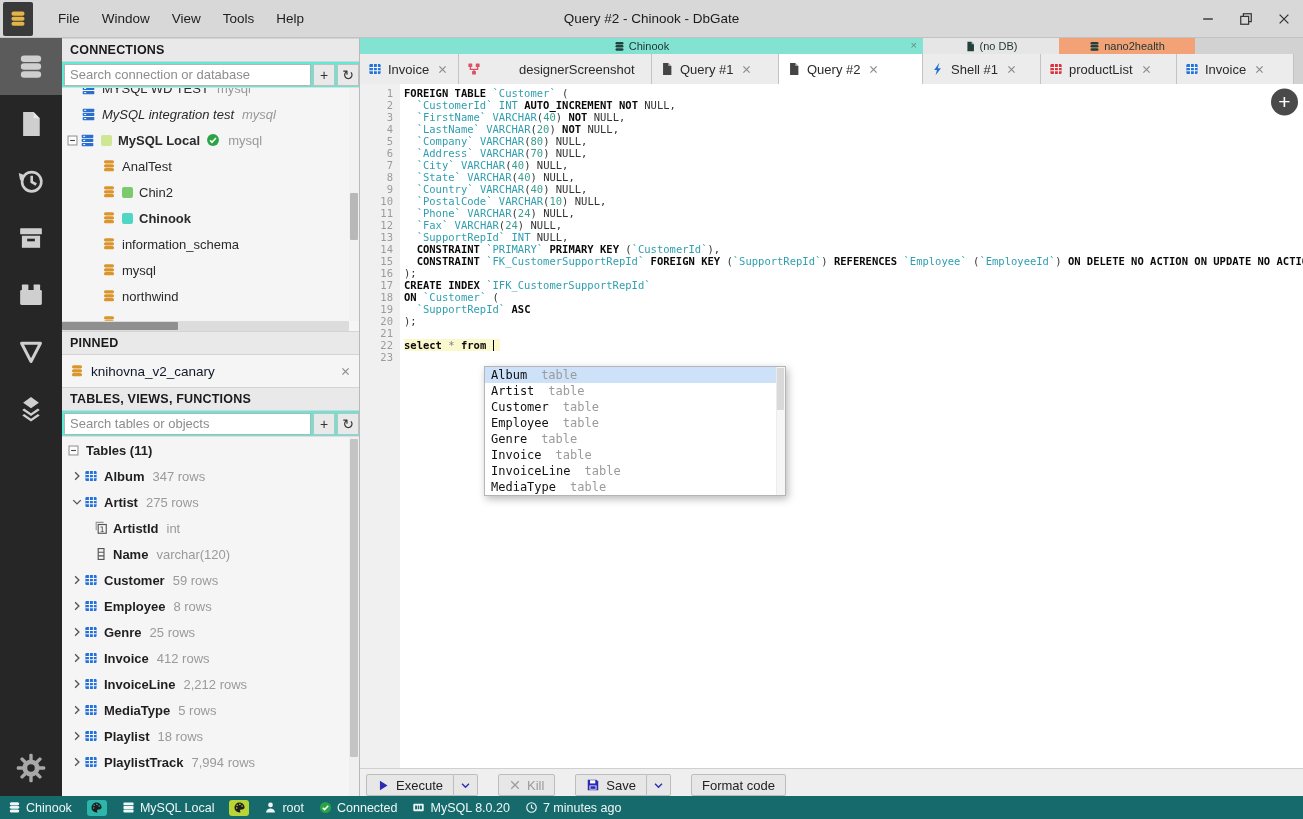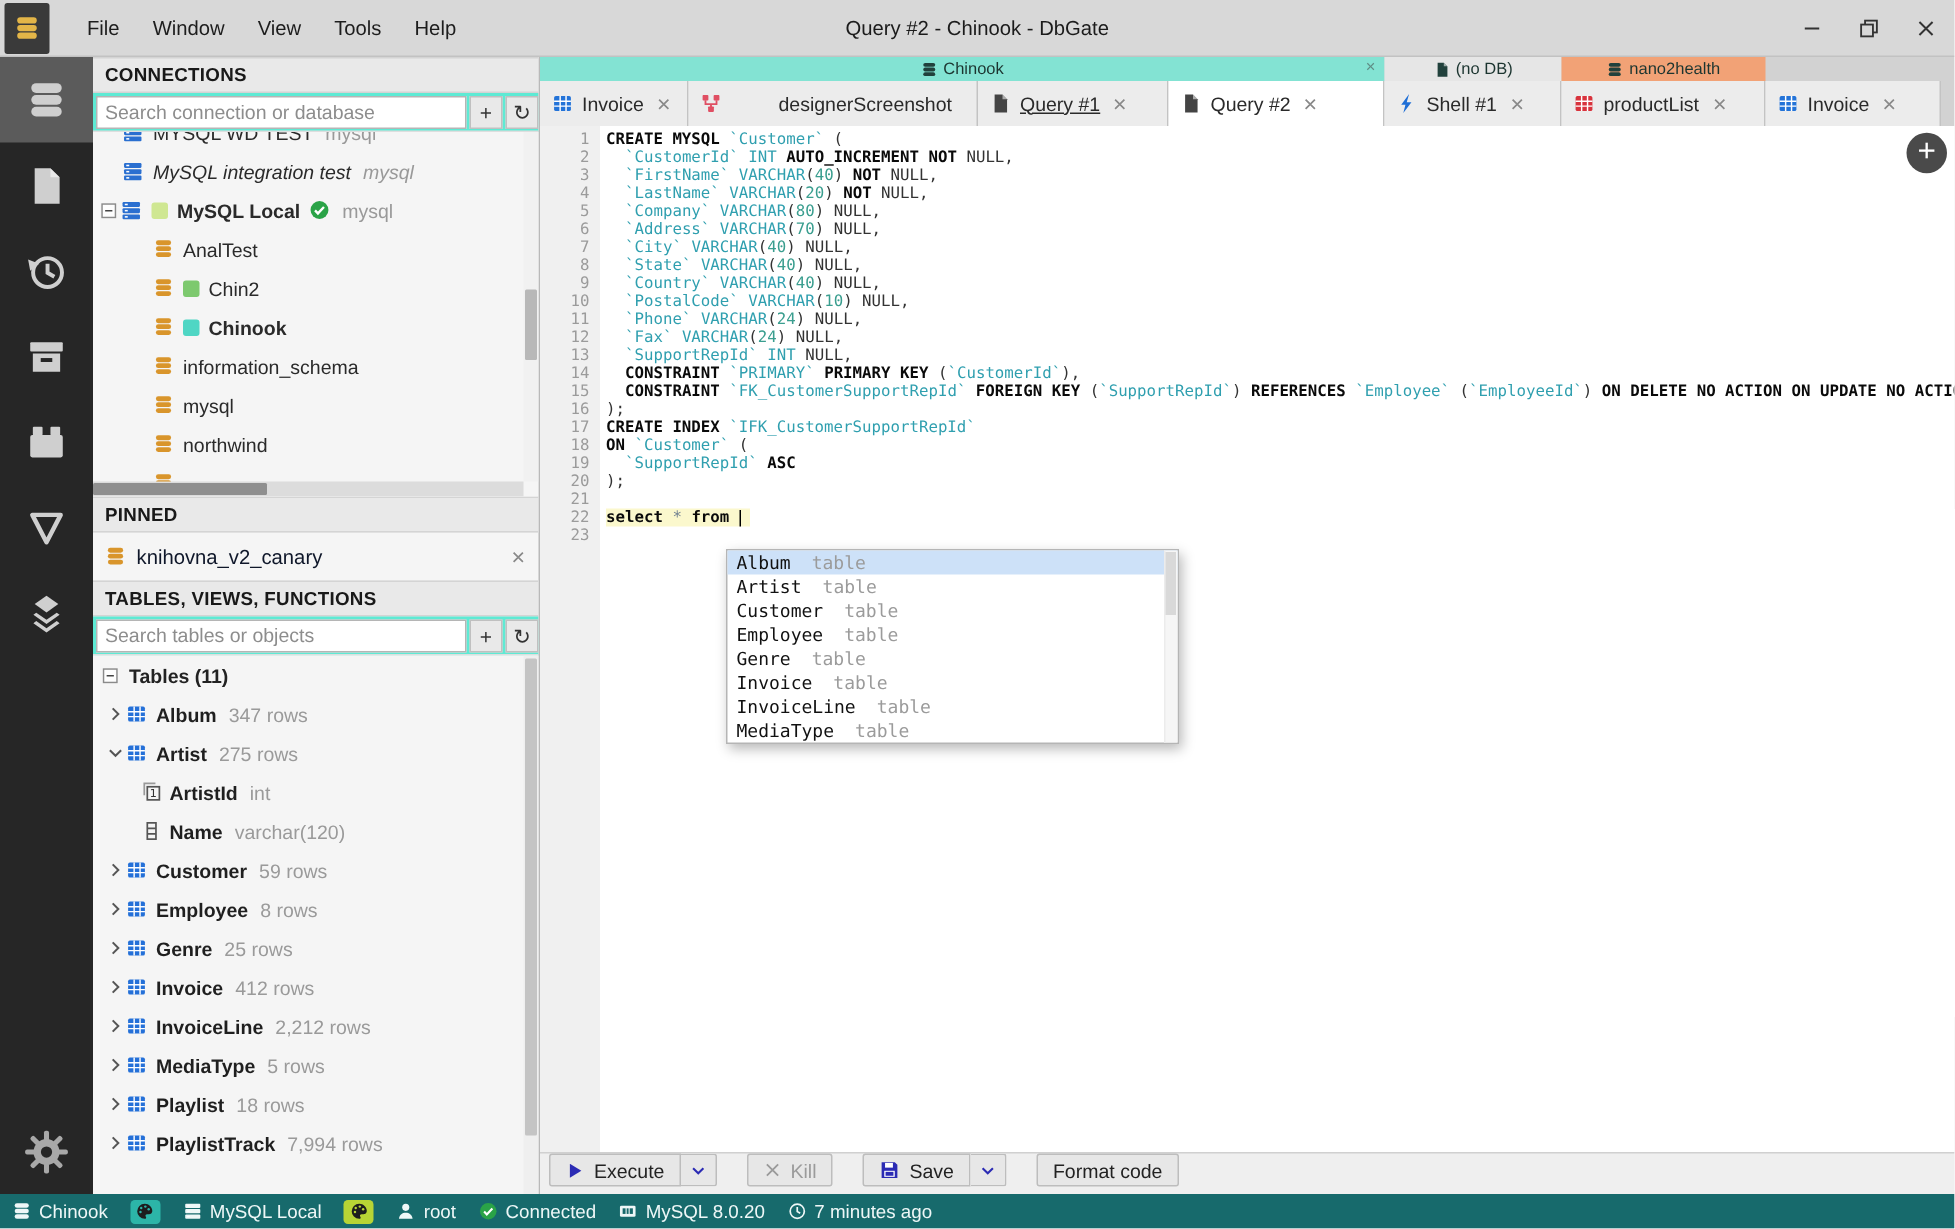--- a/index.html
+++ b/index.html
@@ -95,21 +95,21 @@
   
   .ac { position:absolute; left:124px; top:282px; width:302px; background:#fff; border:1px solid #b5b5b5; box-shadow:2px 3px 8px rgba(0,0,0,.28); z-index:5; }
   .ac-row { height:16px; display:flex; align-items:center; padding-left:6px; font:12px "DejaVu Sans Mono",monospace; }
   .ac-row.sel { background:#cde1f8; }
   .ac-name { color:#111; }
   .ac-kind { color:#9b9b9b; margin-left:14px; }
   .ac-sb { position:absolute; right:0; top:0; width:9px; height:100%; background:#f6f6f6; border-left:1px solid #ececec; }
   .ac-sbt { position:absolute; right:1px; top:1px; width:7px; height:42px; background:#d9d9d9; }
 
   
-  .toolbar { height:28px; flex:0 0 28px; background:#efefef; border-top:1px solid #d0d0d0; display:flex; align-items:flex-start; padding-left:6px; }
+  .toolbar { height:28px; flex:0 0 28px; background:#efefef; border-top:1px solid #d0d0d0; display:flex; align-items:flex-end; padding-left:6px; }
   .btn { height:22px; background:#e7e7e7; border:1px solid #bdbdbd; border-radius:2px; display:flex; align-items:center; padding:0 10px; font-size:13px; color:#222; gap:6px; }
   .btn.chevbtn { padding:0 6px; border-left:none; border-radius:0 2px 2px 0; }
   .btn.mainbtn { border-radius:2px 0 0 2px; }
   .btn.disabled { color:#9b9b9b; }
   .tb-gap { width:20px; }
 
   
   .statusbar { height:23px; flex:0 0 23px; background:#176a6c; display:flex; align-items:center; padding-left:8px; color:#eef7f7; font-size:12.5px; }
   .sb-item { display:flex; align-items:center; margin-right:15px; gap:5px; white-space:nowrap; }
   .sb-chip { width:20px; height:16px; border-radius:3px; display:flex; align-items:center; justify-content:center; margin-right:15px; }
@@ -675,21 +675,21 @@
                   <g fill="#21413c">
                     <rect x="2.2" y="1.4" width="11.6" height="3.7" rx="1.85"></rect>
                     <rect x="2.2" y="5.9" width="11.6" height="3.7" rx="1.85"></rect>
                     <rect x="2.2" y="10.4" width="11.6" height="3.7" rx="1.85"></rect>
                   </g>
                 </svg>
               </span>
     <span>Chinook</span>
               <span class="gx">×</span>
             </div>
-            <div class="groupband" style="width: 118px; background: rgb(230, 230, 230);">
+            <div class="groupband" style="width: 136px; background: rgb(230, 230, 230);">
               <span class="ico">
                 <svg width="11" height="11" viewBox="0 0 16 16" xmlns="http://www.w3.org/2000/svg">
                   <path d="M3.5 1.2h6l3.5 3.5v10.1h-9.5z" fill="#21413c"></path>
                   <path d="M9.5 1.2l3.5 3.5h-3.5z" fill="#ffffff" opacity="0.55"></path>
                 </svg>
               </span>
     <span>(no DB)</span>
             </div>
             <div class="groupband" style="width: 136px; background: rgb(242, 162, 118);">
               <span class="ico">
@@ -734,21 +734,21 @@
                   </g>
                 </svg>
               </span>
     <span class="tlbl">designerScreenshot</span>
     <span class="tclose ico">
                 <svg width="11" height="11" viewBox="0 0 16 16">
                   <path d="M3.5 3.5l9 9M12.5 3.5l-9 9" stroke="#8a8a8a" stroke-width="1.7"></path>
                 </svg>
               </span>
             </div>
-            <div class="tab" style="width: 127px; text-decoration: underline;">
+            <div class="tab" style="width: 127px;">
               <span class="ico">
                 <svg width="14" height="14" viewBox="0 0 16 16" xmlns="http://www.w3.org/2000/svg">
                   <path d="M3.5 1.2h6l3.5 3.5v10.1h-9.5z" fill="#444444"></path>
                   <path d="M9.5 1.2l3.5 3.5h-3.5z" fill="#ffffff" opacity="0.55"></path>
                 </svg>
               </span>
     <span class="tlbl">Query #1</span>
     <span class="tclose ico">
                 <svg width="11" height="11" viewBox="0 0 16 16">
                   <path d="M3.5 3.5l9 9M12.5 3.5l-9 9" stroke="#8a8a8a" stroke-width="1.7"></path>
@@ -838,21 +838,21 @@
             <div>16</div>
             <div>17</div>
             <div>18</div>
             <div>19</div>
             <div>20</div>
             <div>21</div>
             <div>22</div>
             <div>23</div>
           </div>
         <div class="code" id="code">
-            <div class="cline"><span class="tk-k">CREATE MYSQL</span><span class="tk-p"> </span><span class="tk-i">`Customer`</span><span class="tk-p"> (</span></div>
+            <div class="cline"><span class="tk-k">FOREIGN TABLE</span><span class="tk-p"> </span><span class="tk-i">`Customer`</span><span class="tk-p"> (</span></div>
             <div class="cline"><span class="tk-p">  </span><span class="tk-i">`CustomerId`</span><span class="tk-p"> </span><span class="tk-t">INT</span><span class="tk-p"> </span><span class="tk-k">AUTO_INCREMENT</span><span class="tk-p"> </span><span class="tk-k">NOT</span><span class="tk-p"> NULL,</span></div>
             <div class="cline"><span class="tk-p">  </span><span class="tk-i">`FirstName`</span><span class="tk-p"> </span><span class="tk-t">VARCHAR</span><span class="tk-p">(</span><span class="tk-n">40</span><span class="tk-p">) </span><span class="tk-k">NOT</span><span class="tk-p"> NULL,</span></div>
             <div class="cline"><span class="tk-p">  </span><span class="tk-i">`LastName`</span><span class="tk-p"> </span><span class="tk-t">VARCHAR</span><span class="tk-p">(</span><span class="tk-n">20</span><span class="tk-p">) </span><span class="tk-k">NOT</span><span class="tk-p"> NULL,</span></div>
             <div class="cline"><span class="tk-p">  </span><span class="tk-i">`Company`</span><span class="tk-p"> </span><span class="tk-t">VARCHAR</span><span class="tk-p">(</span><span class="tk-n">80</span><span class="tk-p">) NULL,</span></div>
             <div class="cline"><span class="tk-p">  </span><span class="tk-i">`Address`</span><span class="tk-p"> </span><span class="tk-t">VARCHAR</span><span class="tk-p">(</span><span class="tk-n">70</span><span class="tk-p">) NULL,</span></div>
             <div class="cline"><span class="tk-p">  </span><span class="tk-i">`City`</span><span class="tk-p"> </span><span class="tk-t">VARCHAR</span><span class="tk-p">(</span><span class="tk-n">40</span><span class="tk-p">) NULL,</span></div>
             <div class="cline"><span class="tk-p">  </span><span class="tk-i">`State`</span><span class="tk-p"> </span><span class="tk-t">VARCHAR</span><span class="tk-p">(</span><span class="tk-n">40</span><span class="tk-p">) NULL,</span></div>
             <div class="cline"><span class="tk-p">  </span><span class="tk-i">`Country`</span><span class="tk-p"> </span><span class="tk-t">VARCHAR</span><span class="tk-p">(</span><span class="tk-n">40</span><span class="tk-p">) NULL,</span></div>
             <div class="cline"><span class="tk-p">  </span><span class="tk-i">`PostalCode`</span><span class="tk-p"> </span><span class="tk-t">VARCHAR</span><span class="tk-p">(</span><span class="tk-n">10</span><span class="tk-p">) NULL,</span></div>
             <div class="cline"><span class="tk-p">  </span><span class="tk-i">`Phone`</span><span class="tk-p"> </span><span class="tk-t">VARCHAR</span><span class="tk-p">(</span><span class="tk-n">24</span><span class="tk-p">) NULL,</span></div>

